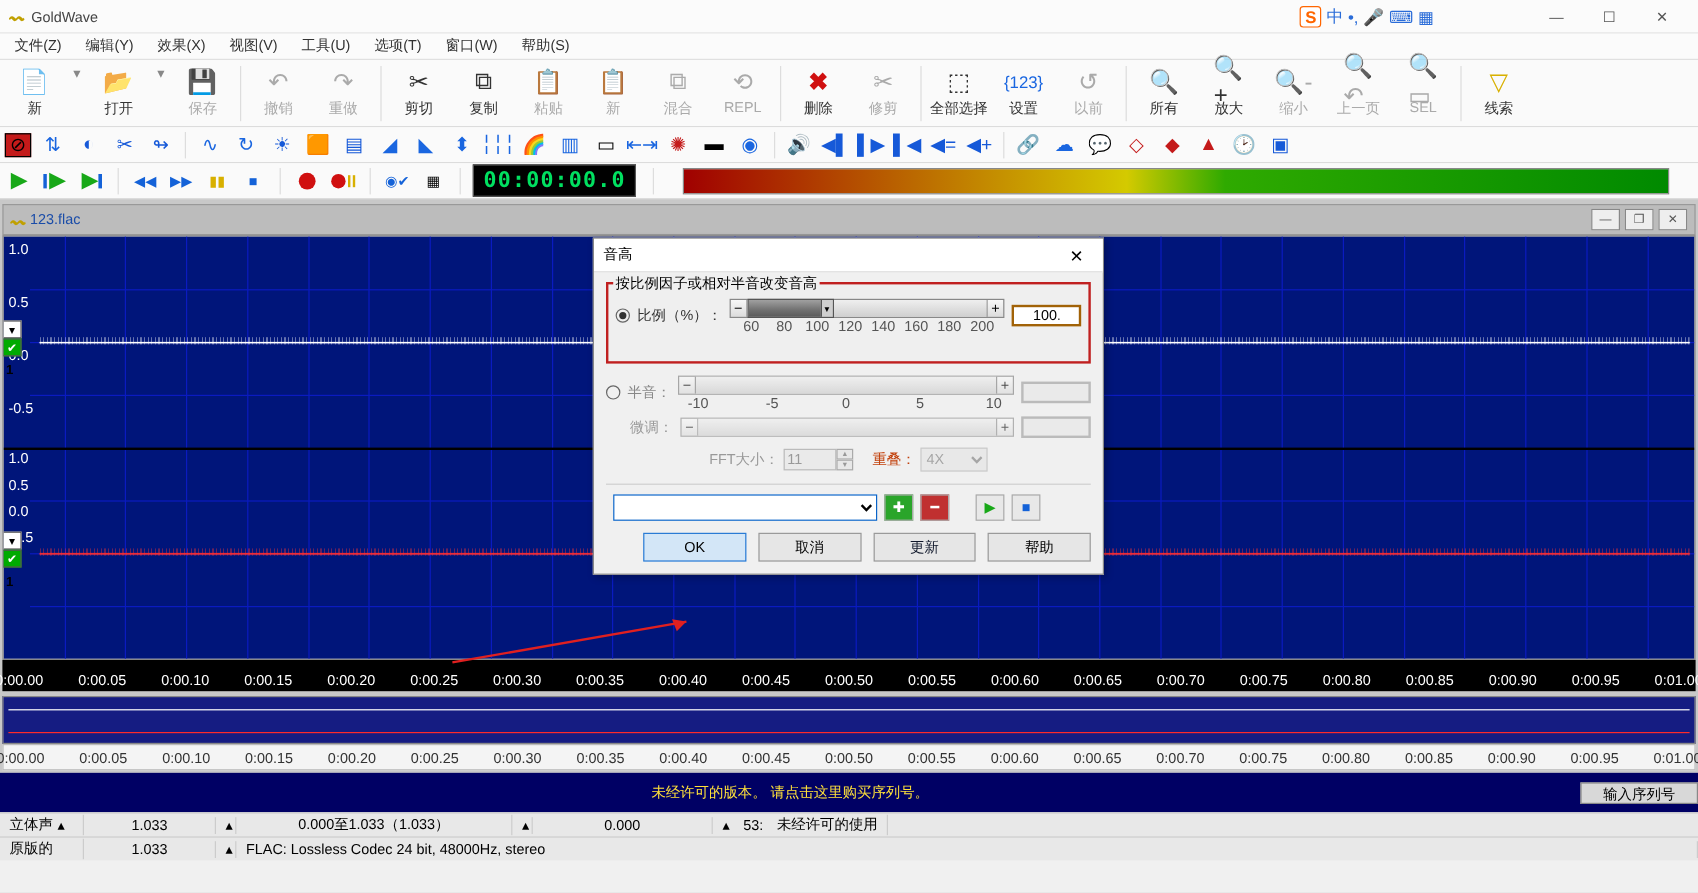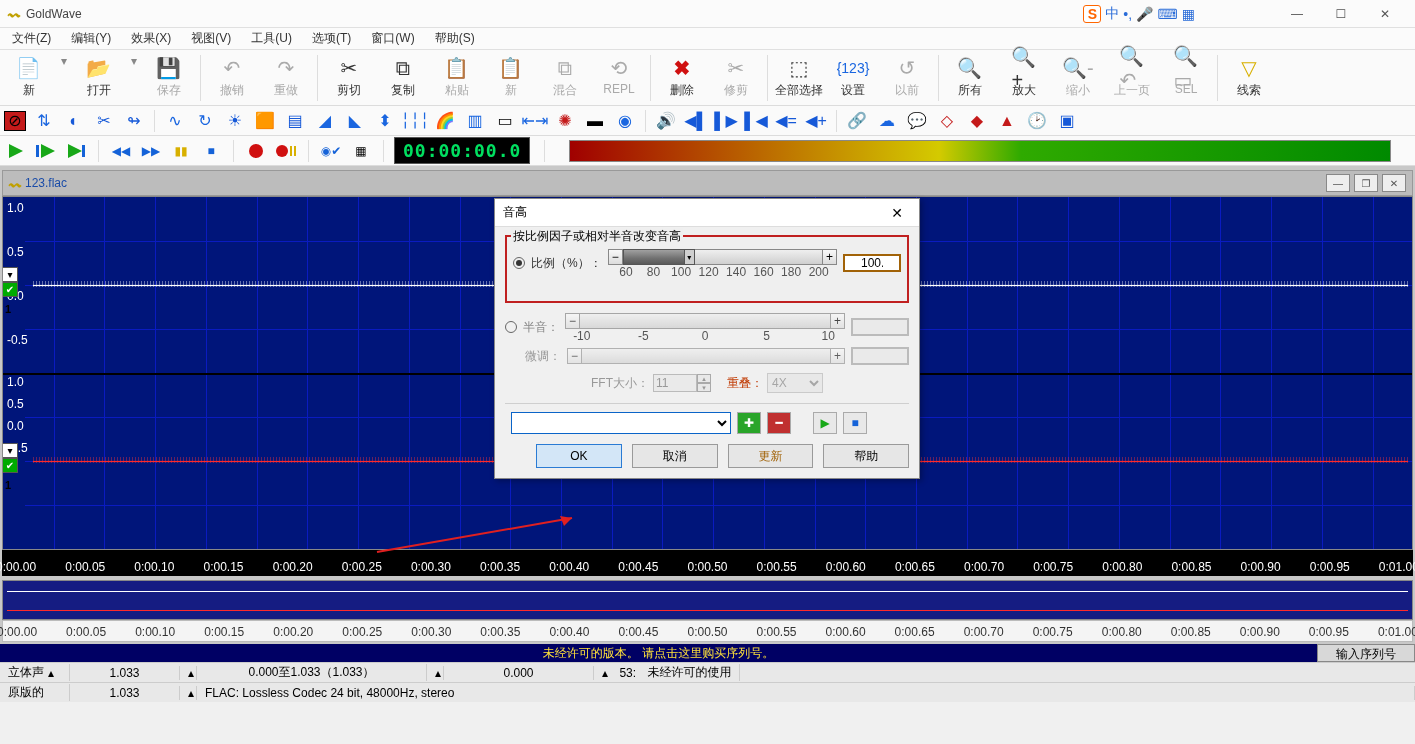--- a/index.html
+++ b/index.html
@@ -57,21 +57,21 @@
 .waveform .noise { position:absolute; left:30px; right:4px; height:6px; opacity:.5; background:repeating-linear-gradient(90deg, rgba(255,255,255,.7) 0 1px, transparent 1px 3px);}
 .timeline { height:26px; background:#000; color:#fff; font-size:10px; display:flex; align-items:flex-end; padding:0 2px; position:relative;}
 .timeline .tick { position:absolute; bottom:2px; transform:translateX(-50%); white-space:nowrap;}
 .overview { height:40px; background:#151c82; border:1px solid #888; margin-top:4px;}
 .overview .ovtrack{height:50%; position:relative;}
 .overview .ovtrack .t{position:absolute; left:4px; right:4px; top:50%; height:1px;}
 .timeline2 {height:22px; background:#f4f4f4; border:1px solid #bbb; color:#333; font-size:10px; position:relative;}
 .timeline2 .tick { position:absolute; bottom:2px; transform:translateX(-50%); white-space:nowrap;}
 
 
-.licbar { height:18px; background:#000064; color:#ffe13a; display:flex; align-items:center; justify-content:flex-end; font-size:13px;}
+.licbar { height:33px; background:#000064; color:#ffe13a; display:flex; align-items:center; justify-content:flex-end; font-size:13px;}
 .licbar .btn{ margin-left:auto; background:#d8d8d8; color:#000; border:1px solid #888; padding:1px 18px; height:18px;}
 
 
 .statusrow { height:20px; background:#e8e8e8; border-top:1px solid #ccc; display:flex; align-items:center; font-size:12px;}
 .statusrow .cell { padding:0 8px; border-right:1px solid #ccc; display:flex; align-items:center; gap:4px;}
 .statusrow .arrow{ color:#000; }
 
 
 .dialog { position:absolute; left:494px; top:198px; width:426px; background:#f0f0f0; border:1px solid #888; box-shadow:2px 2px 6px rgba(0,0,0,.3);}
 .dialog .dheader{ height:28px; background:#fff; display:flex; align-items:center; padding:0 8px; border-bottom:1px solid #ddd;}
@@ -633,21 +633,21 @@
         <span class="sqbtn" style="color:#fff;background:#c03030">━</span>
         <span style="width:10px"></span>
         <span class="sqbtn" style="color:#18a818;background:#e8e8e8">▶</span>
         <span class="sqbtn" style="color:#1462d8;background:#e8e8e8">■</span>
       </div>
     </div>
 
     <div class="dlgbtnrow">
       <div class="dlgbtn primary">OK</div>
       <div class="dlgbtn">取消</div>
-      <div class="dlgbtn" style="color:#a16207">更新</div>
+      <div class="dlgbtn" style="color:#0f172a">更新</div>
       <div class="dlgbtn">帮助</div>
     </div>
   </div>
 </div>
 
 <div class="red-arrow">
 <svg viewBox="0 0 210 40">
       <line x1="5" y1="38" x2="200" y2="4" stroke="#e02020" stroke-width="2"></line>
       <polygon points="200,4 188,2 192,12" fill="#e02020"></polygon>
     </svg>

